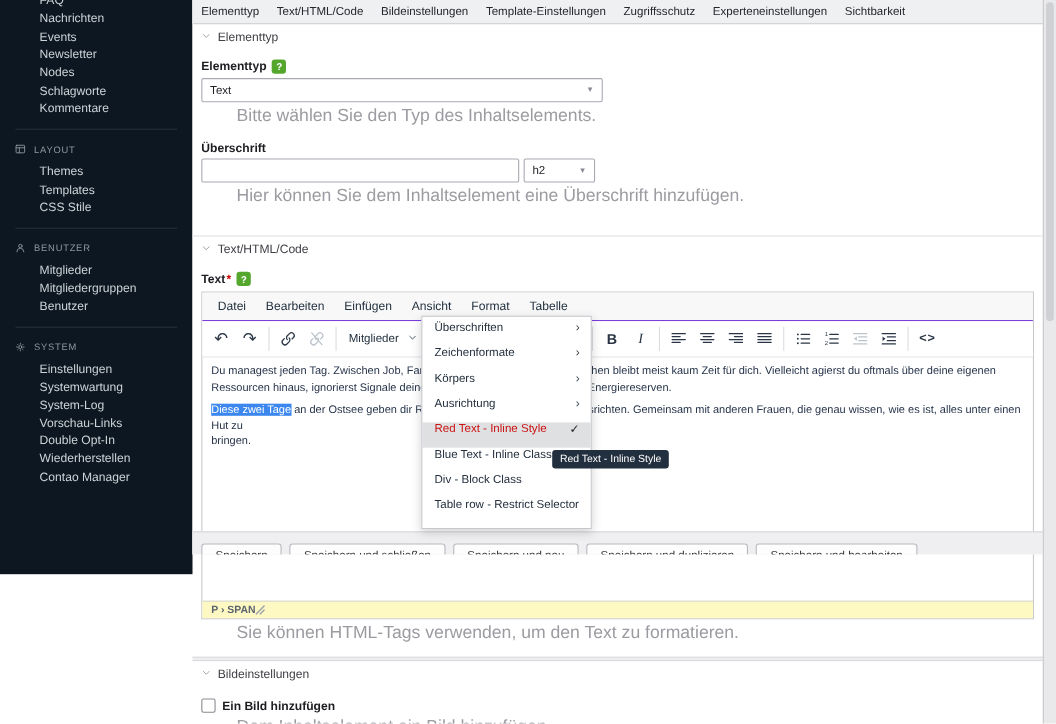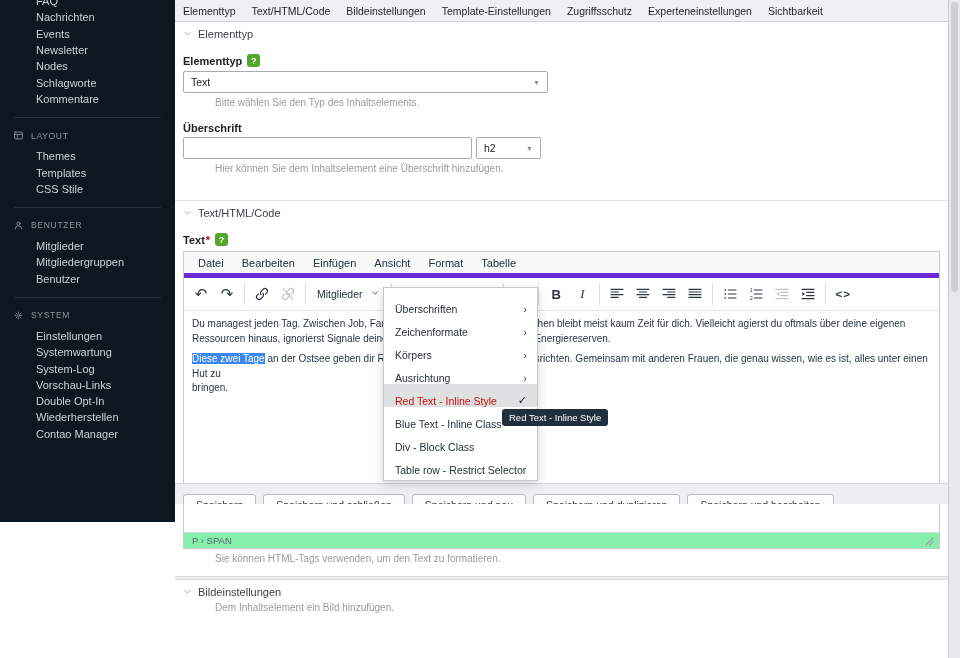--- a/index.html
+++ b/index.html
@@ -39,29 +39,29 @@
                align-items:center; justify-content:center; cursor:pointer; }
   .select { height:22px; border:1px solid #a9aab1; border-radius:2px; background:#fff;
             display:flex; align-items:center; justify-content:space-between; padding:0 7px;
             font-size:10.5px; color:#1f1f24; cursor:pointer; }
   .select .arrow { color:#8a8a93; font-size:7px; }
   .w-elementtyp { width:365px; margin-top:4px; }
   .heading-row { display:flex; gap:4px; margin-top:3px; align-items:center; }
   .text-input { width:289px; height:22px; border:1px solid #a9aab1; border-radius:2px;
                 padding:0 6px; font-size:10.5px; font-family:"Liberation Sans",sans-serif; }
   .w-h2 { width:65px; }
-  .help { font-size:10px; color:#9b9ba1; margin-top:4px;padding-left:32px; }
+  .help { font-size:16px; color:#9b9ba1; margin-top:4px;padding-left:32px; }
   .hr { height:1px; background:#e2e2e6; margin:26px -8px 0; }
   .hr.band { height:4px; background:#ededf0; border-top:1px solid #dcdce0;
              border-bottom:1px solid #dcdce0; margin-top:12px; }
 
   
   .editor { margin-top:5px; border:1px solid #c7cacd; background:#fff; }
   .mbar { height:26px; display:flex; align-items:center; padding:0 5px;
-          background:#f8f8f9; border-bottom:5px solid #6d28d9; }
+          background:#f8f8f9; border-bottom:1px solid #6d28d9; }
   .mitem { font-size:11px; color:#22313f; padding:4px 9px; cursor:pointer; }
   .tbar { height:33px; display:flex; align-items:center; padding:0 4px;
           background:#fff; border-bottom:1px solid #e4e6e8; }
   .tbtn { height:26px; min-width:26px; display:flex; align-items:center; justify-content:center;
           color:#2a3645; cursor:pointer; border-radius:3px; padding:0 3px; }
   .tbtn svg { width:16px; height:16px; stroke:currentColor; fill:none; stroke-width:1.7; stroke-linecap:round; }
   .tbtn.disabled { color:#bcc3ca; }
   .tsep { width:1px; height:22px; background:#d9dde2; margin:0 4px; }
   .dropbtn { display:flex; align-items:center; gap:7px; font-size:10.5px; color:#22313f;
              padding:0 7px; height:26px; cursor:pointer; white-space:nowrap; }
@@ -70,30 +70,30 @@
   .bold-btn { font-weight:bold; font-size:13px; }
   .italic-btn { font-style:italic; font-size:13px; font-family:"Liberation Serif",serif; }
   .code-btn { font-size:11.5px; font-weight:bold; letter-spacing:1px; }
 
   .econtent { height:221px; padding:2px 8px 0; font-size:10px; line-height:14.5px;
               color:#26344a; overflow:hidden; cursor:text; }
   .mce-p { margin-top:6px; white-space:pre-line; }
   .mce-p:first-child { margin-top:4px; }
   .sel { background:var(--selection_blue,#3b87ee); color:#fff; }
 
-  .sbar { height:16px; display:flex; align-items:center; justify-content:space-between;
-          border-top:1px solid #d5d8db; background:#86efac; padding:0 5px 0 8px; }
+  .sbar { height:16px; display:flex; align-items:center; 
+          border-top:1px solid #d5d8db; background:#fef9c3; padding:0 5px 0 8px;font-weight:bold; }
   .path { font-size:9.5px; color:#5a636e; cursor:pointer; }
   .resize svg { width:9px; height:9px; stroke:#9aa1a8; fill:none; stroke-width:1.4; stroke-linecap:round; cursor:nwse-resize; }
 
   
   .fmt-menu { position:absolute; left:208px; top:287px; width:155px; background:#fff;
               border:1px solid #c6c8cc; box-shadow:0 3px 9px rgba(0,0,0,.18);
               padding:4px 0; z-index:5; }
-  .menu-item { height:23px; display:flex; align-items:flex-end; justify-content:space-between;
+  .menu-item { height:23px; display:flex; align-items:flex-start; justify-content:space-between;
                padding:0 10px 0 11px; font-size:10.5px; color:#24303e; cursor:pointer; }
   .menu-item .arr { color:#39424d; font-size:11px; }
   .menu-item.selected { background:#dee0e2; }
   .menu-item .check { color:#222; font-size:11px; }
 
   .tooltip { position:absolute; left:327px; top:409px; background:var(--tooltip_bg,#222f3e);
              color:#fff; font-size:9.5px; padding:3px 7px; border-radius:3px; z-index:6;
              white-space:nowrap; }
 
   
@@ -357,20 +357,24 @@
       <div class="help">Sie können HTML-Tags verwenden, um den Text zu formatieren.</div>
 
       <div class="hr band"></div>
 
       <div class="sec-header">
         <span class="chev"><svg viewBox="0 0 24 24">
               <path d="M5 9l7 7 7-7"></path>
             </svg></span>
         <span>Bildeinstellungen</span>
       </div>
+      <div class="cb-row">
+        <span class="checkbox"></span>
+        <span class="flabel">Ein Bild hinzufügen</span>
+      </div>
       <div class="help">Dem Inhaltselement ein Bild hinzufügen.</div>
 
     </div>
 
     <div class="fmt-menu">
         <div class="menu-item">
           <span>Überschriften</span>
           <span class="arr">›</span>
         </div>
         <div class="menu-item">

